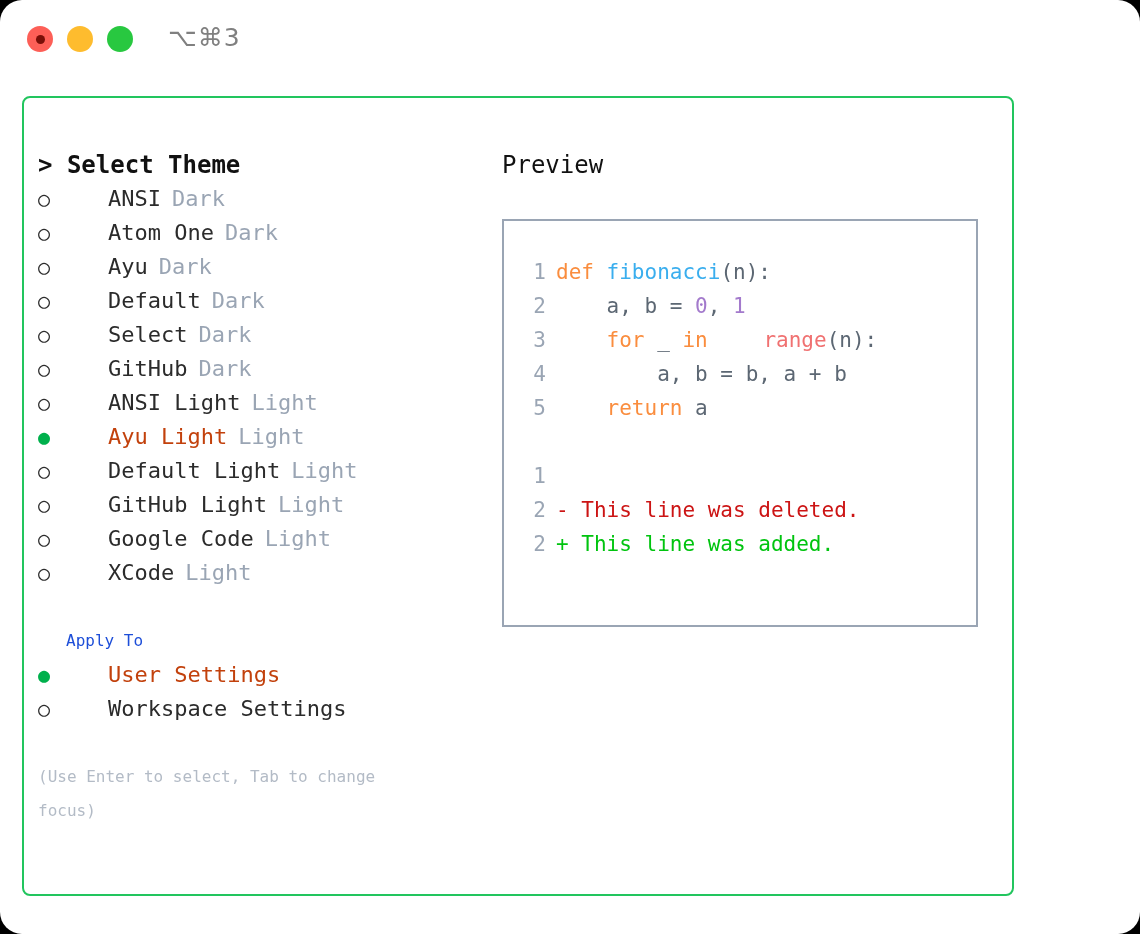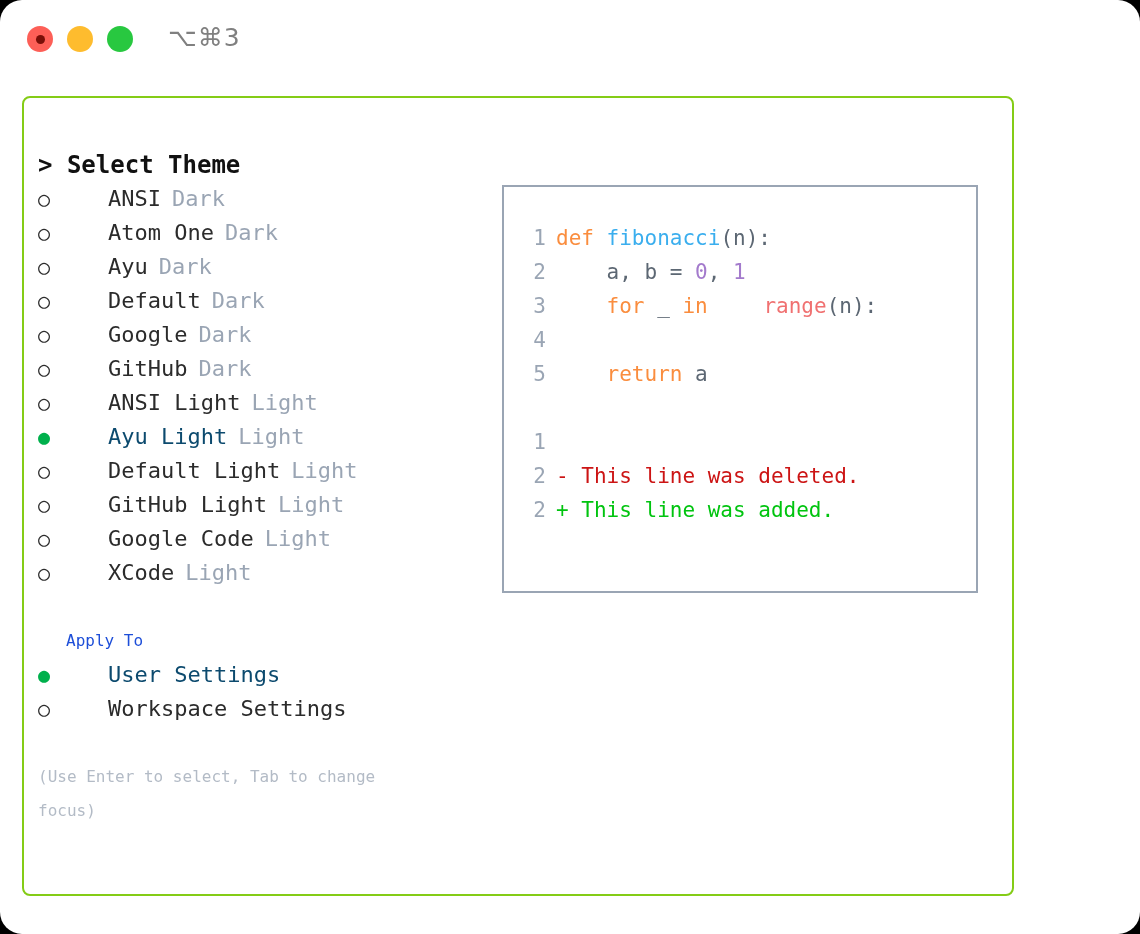--- a/index.html
+++ b/index.html
@@ -72,21 +72,21 @@
     white-space: pre;
   }
 
   
   .card {
     position: absolute;
     left: 22px;
     top: 96px;
     width: 992px;
     height: 800px;
-    border: 2px solid #84cc16;
+    border: 2px solid #22c55e;
     border-radius: 8px;
     box-sizing: border-box;
     background: #ffffff;
   }
 
   
   .left-col {
     position: absolute;
     left: 14px;
     top: 50px;
@@ -111,21 +111,21 @@
   }
   .bullet {
     display: inline-block;
     width: 22px;
     flex: 0 0 22px;
     color: #2b2b2b;
     font-size: 20px;
   }
   .bullet.sel { color: #00b04c; }
   .opt-name { color: #2b2b2b; margin-left: 48px; }
-  .opt-row.selected .opt-name { color: #0c4a6e; }
+  .opt-row.selected .opt-name { color: #c2410c; }
   .opt-kind { color: #9aa5b4; }
   .gap { display: inline-block; width: 11px; }
 
   .section-label {
     font-size: 16px;
     color: #1d4ed8;
     line-height: 34px;
     padding-left: 28px;
     white-space: pre;
   }
@@ -206,21 +206,21 @@
 
     <div class="left-col">
 
       <div class="heading-row">&gt; Select Theme</div>
 
       <div id="theme-list">
           <div class="opt-row"><span class="bullet">○</span><span class="opt-name">ANSI</span><span class="gap"></span><span class="opt-kind">Dark</span></div>
           <div class="opt-row"><span class="bullet">○</span><span class="opt-name">Atom One</span><span class="gap"></span><span class="opt-kind">Dark</span></div>
           <div class="opt-row"><span class="bullet">○</span><span class="opt-name">Ayu</span><span class="gap"></span><span class="opt-kind">Dark</span></div>
           <div class="opt-row"><span class="bullet">○</span><span class="opt-name">Default</span><span class="gap"></span><span class="opt-kind">Dark</span></div>
-          <div class="opt-row"><span class="bullet">○</span><span class="opt-name">Google</span><span class="gap"></span><span class="opt-kind">Dark</span></div>
+          <div class="opt-row"><span class="bullet">○</span><span class="opt-name">Select</span><span class="gap"></span><span class="opt-kind">Dark</span></div>
           <div class="opt-row"><span class="bullet">○</span><span class="opt-name">GitHub</span><span class="gap"></span><span class="opt-kind">Dark</span></div>
           <div class="opt-row"><span class="bullet">○</span><span class="opt-name">ANSI Light</span><span class="gap"></span><span class="opt-kind">Light</span></div>
           <div class="opt-row selected"><span class="bullet sel">●</span><span class="opt-name">Ayu Light</span><span class="gap"></span><span class="opt-kind">Light</span></div>
           <div class="opt-row"><span class="bullet">○</span><span class="opt-name">Default Light</span><span class="gap"></span><span class="opt-kind">Light</span></div>
           <div class="opt-row"><span class="bullet">○</span><span class="opt-name">GitHub Light</span><span class="gap"></span><span class="opt-kind">Light</span></div>
           <div class="opt-row"><span class="bullet">○</span><span class="opt-name">Google Code</span><span class="gap"></span><span class="opt-kind">Light</span></div>
           <div class="opt-row"><span class="bullet">○</span><span class="opt-name">XCode</span><span class="gap"></span><span class="opt-kind">Light</span></div>
         </div>
 
       <div class="apply-block">
@@ -228,27 +228,28 @@
         <div id="apply-list">
             <div class="opt-row selected"><span class="bullet sel">●</span><span class="opt-name">User Settings</span></div>
             <div class="opt-row"><span class="bullet">○</span><span class="opt-name">Workspace Settings</span></div>
           </div>
       </div>
 
       <div class="hint">(Use Enter to select, Tab to change focus)</div>
     </div>
 
     <div class="right-col">
+      <div class="preview-title">Preview</div>
 
       <div class="preview-box">
         <div id="code-sample">
             <div class="code-line"><span class="lnum">1</span><span><span class="tok-kw">def </span><span class="tok-fn">fibonacci</span><span class="tok-pln">(n):</span></span></div>
             <div class="code-line"><span class="lnum">2</span><span><span class="tok-pln">    a, b = </span><span class="tok-num">0</span><span class="tok-pln">, </span><span class="tok-num">1</span></span></div>
             <div class="code-line"><span class="lnum">3</span><span><span class="tok-pln">    </span><span class="tok-kw">for</span><span class="tok-pln"> _ </span><span class="tok-kw">in</span><span class="tok-pln"> </span><span class="tok-call">range</span><span class="tok-pln">(n):</span></span></div>
-            <div class="code-line"><span class="lnum">4</span></div>
+            <div class="code-line"><span class="lnum">4</span><span><span class="tok-pln">        a, b = b, a + b</span></span></div>
             <div class="code-line"><span class="lnum">5</span><span><span class="tok-pln">    </span><span class="tok-kw">return</span><span class="tok-pln"> a</span></span></div>
           </div>
         <div class="diff-gap"></div>
         <div id="diff-sample">
             <div class="diff-line"><span class="lnum">1</span><span class="d-ctx">  </span></div>
             <div class="diff-line"><span class="lnum">2</span><span class="d-del">- </span><span class="d-del">This line was deleted.</span></div>
             <div class="diff-line"><span class="lnum">2</span><span class="d-add">+ </span><span class="d-add">This line was added.</span></div>
           </div>
       </div>
     </div>

